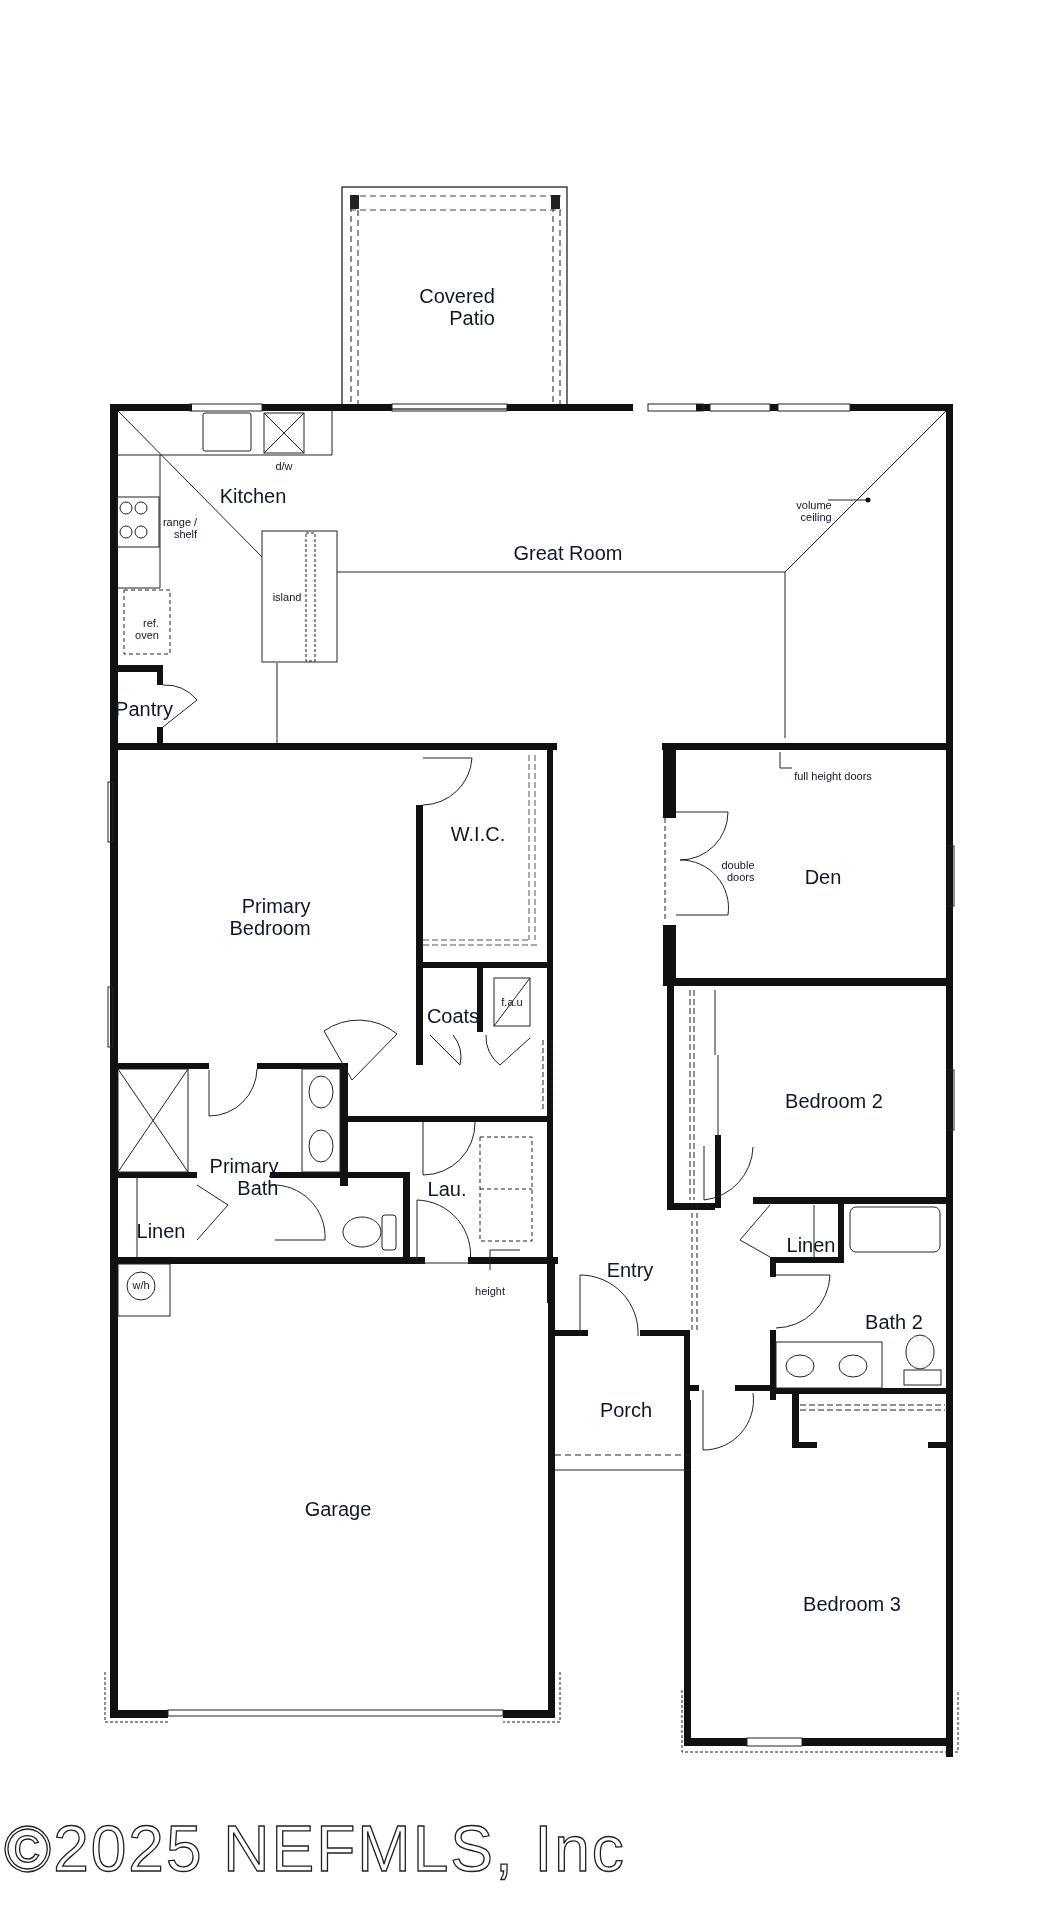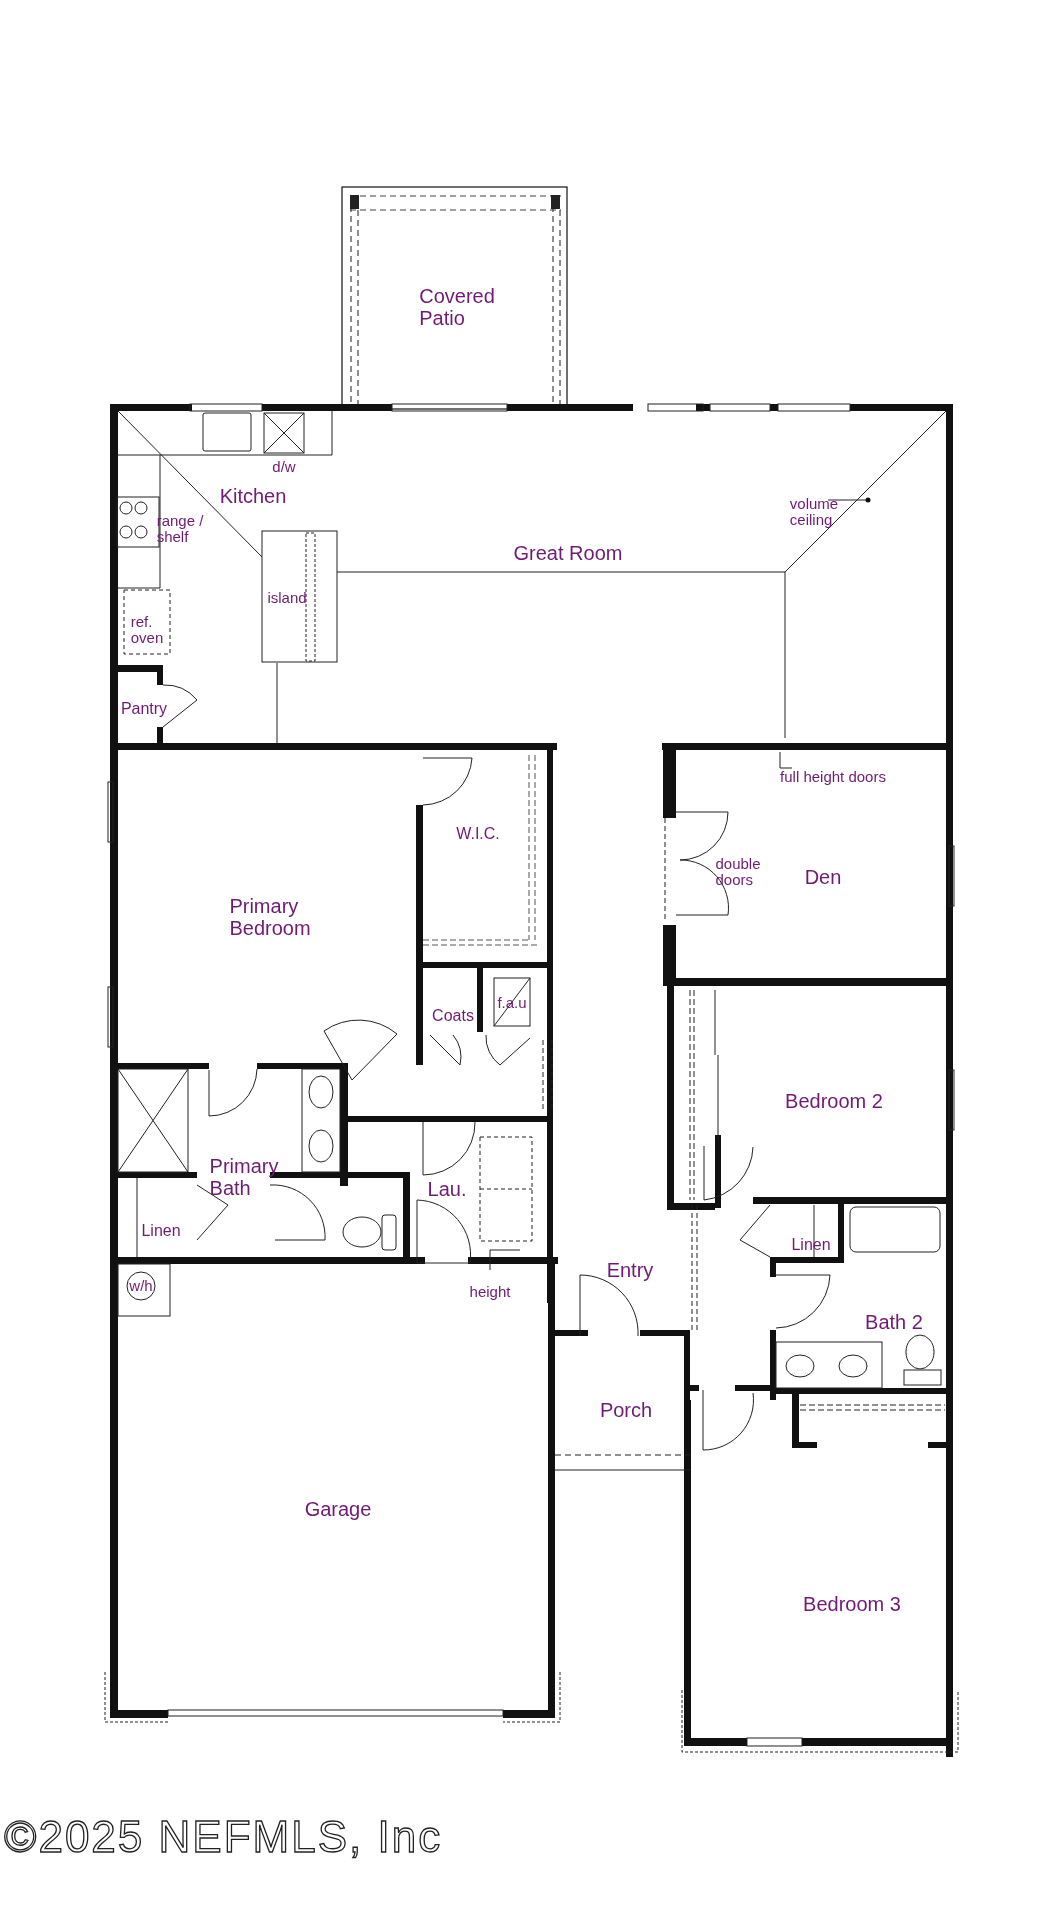--- a/index.html
+++ b/index.html
@@ -1,22 +1,22 @@
 <!DOCTYPE html>
 <html><head>
 <meta charset="utf-8">
 <style>
   html, body { margin:0; padding:0; background:#fff; }
   body { width:1062px; height:1920px; position:relative; overflow:hidden; font-family:"Liberation Sans", sans-serif; }
   svg.plan { position:absolute; left:0; top:0; }
-  .lbl { position:absolute; color:#701a75; text-align:left; line-height:1.1; transform:translate(-50%,-50%); white-space:nowrap; }
+  .lbl { position:absolute; color:#0f172a; text-align:right; line-height:1.1; transform:translate(-50%,-50%); white-space:nowrap; }
   .big { font-size:20px; }
-  .med { font-size:16px; }
-  .sm { font-size:15px; line-height:1.05; }
-  .copyright { position:absolute; left:4px; top:1812px; font-size:44px; color:#fff; font-family:"Liberation Sans", sans-serif;
+  .med { font-size:20px; }
+  .sm { font-size:11px; line-height:1.05; }
+  .copyright { position:absolute; left:4px; top:1812px; font-size:64px; color:#fff; font-family:"Liberation Sans", sans-serif;
     -webkit-text-stroke:1.3px #222; letter-spacing:2px; font-weight:300; }
 </style>
 </head>
 <body>
 
 <svg class="plan" width="1062" height="1920" viewBox="0 0 1062 1920">
   <g fill="none" stroke="#111" stroke-width="1.2">
 
     <rect x="342" y="187" width="225" height="222"></rect>
     <path d="M350 196 H561 M350 210 H561" stroke-dasharray="6 4" stroke="#444"></path>

